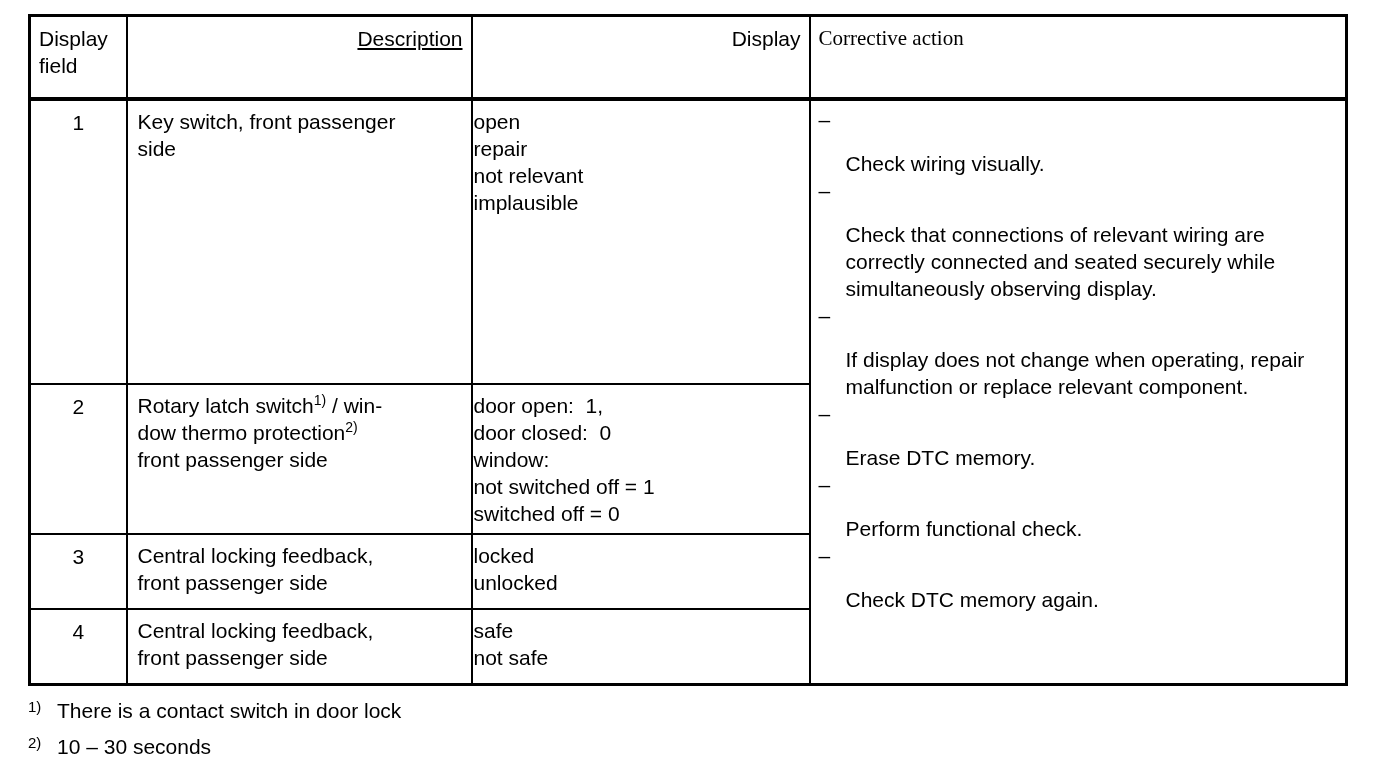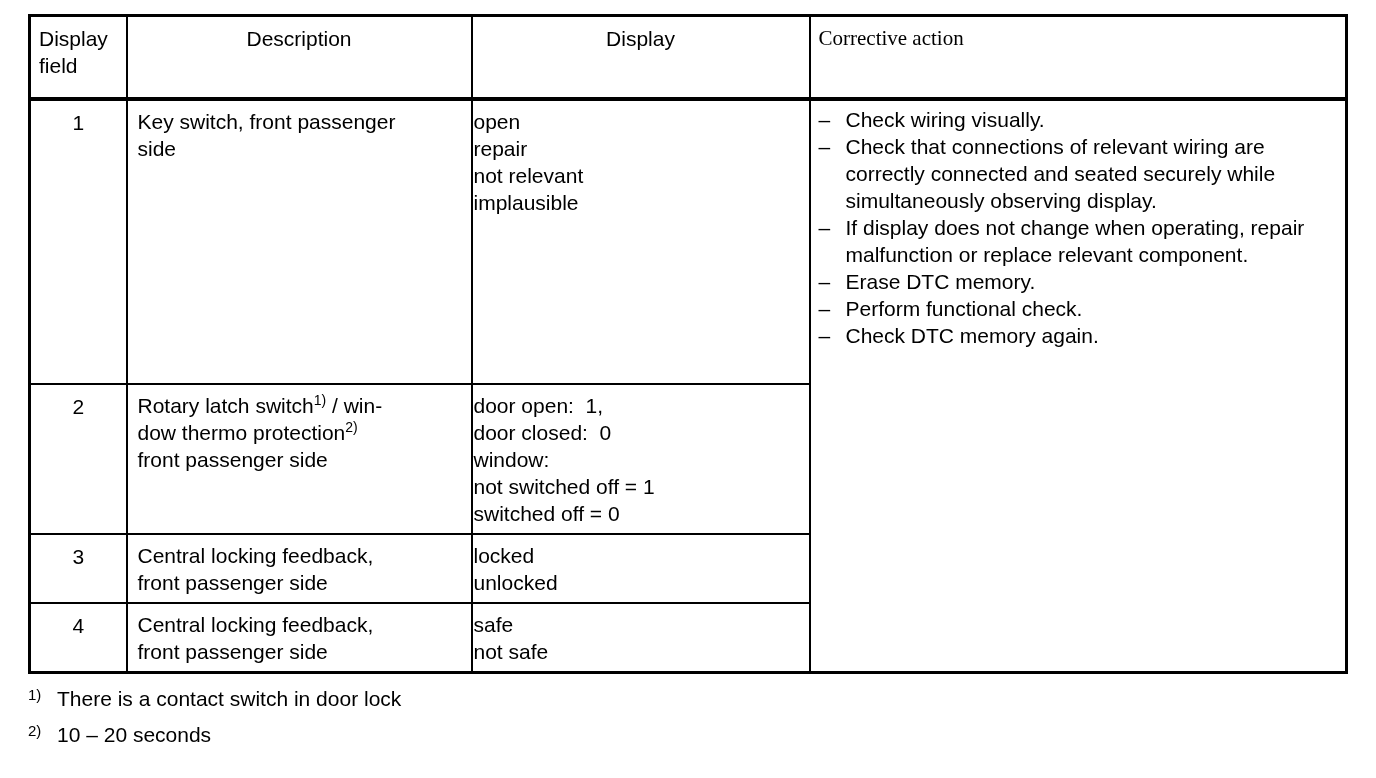--- a/index.html
+++ b/index.html
@@ -31,35 +31,35 @@
     font-weight: 400;
     vertical-align: top;
     overflow: hidden;
   }
   tr.header-row th {
     border-bottom: 4px solid #000;
     height: 72px;
     padding: 8px 8px 0 8px;
   }
   th.h-field   { text-align: left; font-weight: 700; }
-  th.h-desc    { text-align: center;  padding-left: 10px; }
-  th.h-display { text-align: center; font-weight: 700; }
+  th.h-desc    { text-align: right;  padding-left: 10px; text-decoration: underline; }
+  th.h-display { text-align: right; font-weight: 700; }
   th.h-corr    { text-align: left;  padding-left: 10px; font-family: Liberation Serif, serif; }
 
   tr.row-1 { height: 285px; }
   tr.row-2 { height: 150px; }
   tr.row-3 { height: 68px; }
   tr.row-4 { height: 68px; }
 
   td.c-field {
     text-align: center;
     padding-top: 8px;
   }
   td.c-desc {
-    padding: 7px 8px 6px 10px;
+    padding: 7px 8px 12px 10px;
   }
   td.c-display {
     text-align: left;
     padding-top: 7px;
   }
   td.c-corr {
     padding: 5px 10px 0 6px;
   }
   sup {
     font-size: 14px;
@@ -68,20 +68,21 @@
   .corr-item {
     display: flex;
   }
   .corr-item .marker {
     flex: 0 0 27px;
     text-align: left;
     padding-left: 2px;
   }
   .corr-item .corr-text {
     flex: 1 1 auto;
+    margin-top: 44px;
   }
   .footnotes {
     margin-top: 11px;
     width: 1330px;
   }
   .footnote {
     display: flex;
     margin-bottom: 9px;
   }
   .footnote .fn-marker {
@@ -199,18 +200,18 @@
     </table>
 
   <div class="footnotes">
     <div class="footnote">
       <span class="fn-marker"><sup>1)</sup></span>
       <span class="fn-body">There is a contact switch in door lock</span>
     </div>
     <div class="footnote">
       <span class="fn-marker"><sup>2)</sup></span>
       <span class="fn-body">
-        <div>10 – 20 seconds</div>
+        <div>10 – 30 seconds</div>
       </span>
     </div>
   </div>
 
 </div>
 
 </body></html>

